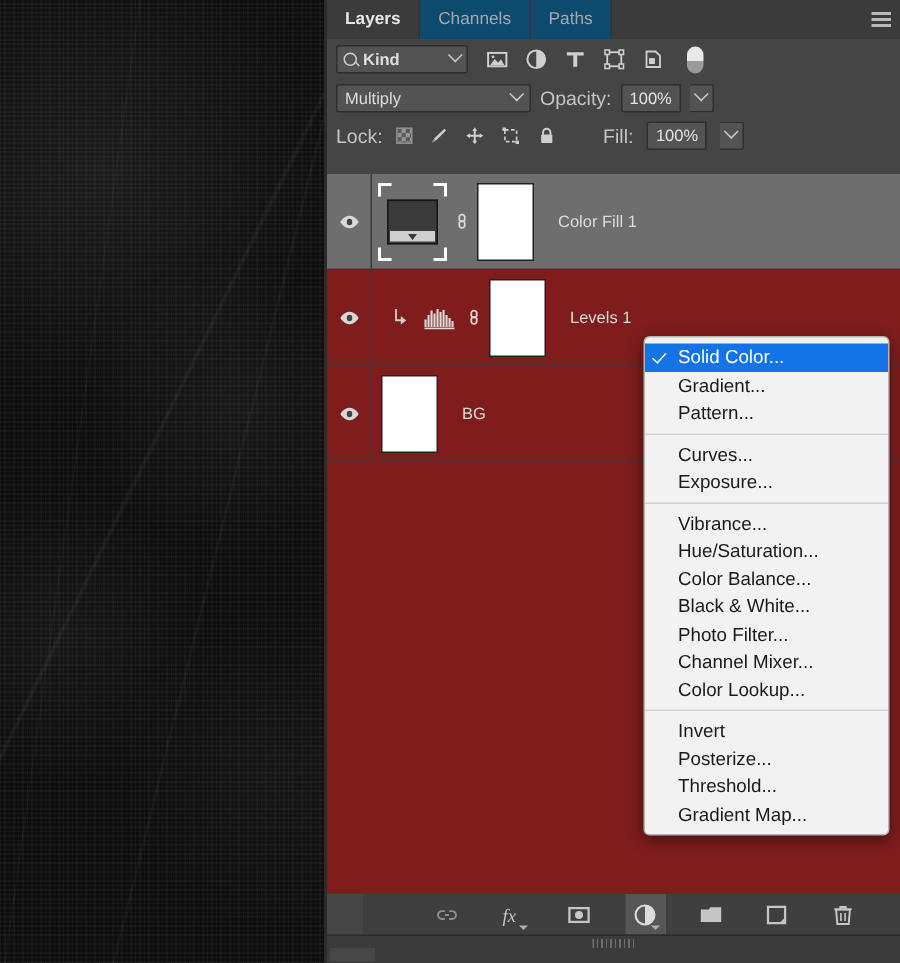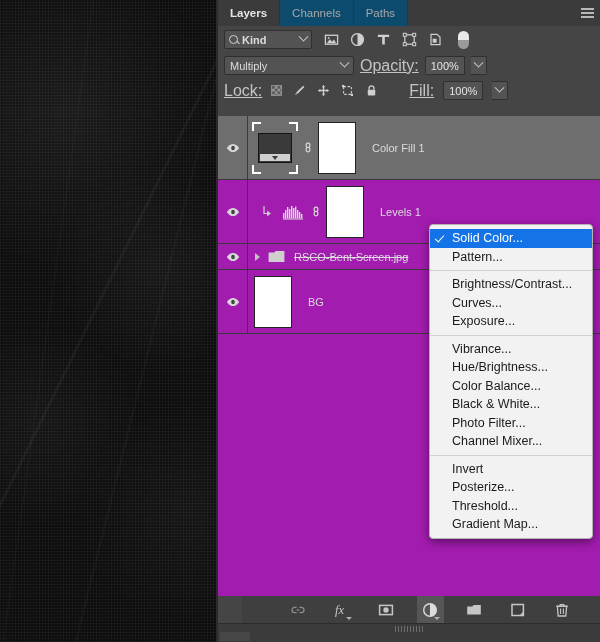--- a/index.html
+++ b/index.html
@@ -107,21 +107,21 @@
   .blend-row {
     height: 25px; display: flex; align-items: center; padding: 0 6px; gap: 6px;
     background: #454545;
   }
   .blend-select {
     width: 130px; height: 19px; background: #535353; border: 1px solid #2f2f2f;
     border-radius: 2px; display: flex; align-items: center; padding: 0 5px;
     font-size: 11px; color: #dcdcdc; gap: 24px;
   }
   .blend-select span:first-child { flex: 1; }
-  .lbl { font-size: 16px; color: #c4c4c4; text-decoration: underline; }
+  .lbl { font-size: 13px; color: #c4c4c4; }
   .numbox {
     height: 19px; background: #535353; border: 1px solid #2f2f2f; border-radius: 2px 0 0 2px;
     display: flex; align-items: center; justify-content: center;
     min-width: 36px; padding: 0 5px; font-size: 11px; color: #e3e3e3;
   }
   .numstep {
     height: 19px; width: 16px; background: #535353;
     border: 1px solid #2f2f2f; border-left: none; border-radius: 0 2px 2px 0;
     display: flex; align-items: center; justify-content: center;
   }
@@ -140,21 +140,21 @@
       linear-gradient(45deg, #9a9a9a 25%, transparent 25%, transparent 75%, #9a9a9a 75%);
     background-size: 5.5px 5.5px;
     background-position: 0 0, 2.75px 2.75px;
     background-color: #5a5a5a;
     border: 1px solid #8d8d8d;
   }
 
   
   .layers-list {
     position: absolute; left: 0; top: 116px; right: 0; bottom: 46px;
-    background: #a21caf; overflow: hidden;
+    background: #7f1d1d; overflow: hidden;
   }
   .layer-row {
     position: relative; display: flex; align-items: center; height: 64px;
     border-bottom: 1px solid #3a3a3a;
   }
   .layer-row.group-row { height: 26px; }
   .layer-row.selected { background: #6e6e6e; }
   .eye-cell {
     width: 30px; height: 100%; display: flex; align-items: center; justify-content: center;
     border-right: 1px solid #3a3a3a; flex: none;
@@ -410,33 +410,20 @@
           <rect x="1" y="14.4" width="20" height="1.1" fill="#dcdcdc"></rect>
         </svg>
         <svg class="link-ico" viewBox="0 0 10 15">
           <path d="M3.2 4.2 a2 2 0 0 1 3.6 0 v2.4 a2 2 0 0 1-3.6 0 z" fill="none" stroke="#d8d8d8" stroke-width="1.2"></path>
           <path d="M3.2 8.4 a2 2 0 0 1 3.6 0 v2.4 a2 2 0 0 1-3.6 0 z" fill="none" stroke="#d8d8d8" stroke-width="1.2"></path>
         </svg>
         <div class="mask-thumb"></div>
         <span class="layer-name">Levels 1</span>
       </div>
 
-      <div class="layer-row group-row">
-        <div class="eye-cell">
-          <svg class="eye" viewBox="0 0 16 11">
-            <path d="M8 0.8 C3.6 0.8 1 5.5 1 5.5 S3.6 10.2 8 10.2 S15 5.5 15 5.5 S12.4 0.8 8 0.8 Z" fill="#d8d8d8"></path>
-            <ellipse cx="8" cy="5.5" rx="2.1" ry="2.5" fill="#454545"></ellipse>
-          </svg>
-        </div>
-        <span class="disc-tri"></span>
-        <svg class="folder-ico" viewBox="0 0 17 13">
-          <path d="M0.6 2.4 H6.4 L7.6 0.9 H16.4 V12 H0.6 Z" fill="#cfcfcf"></path>
-        </svg>
-        <span class="layer-name struck">RSCO-Bent-Screen.jpg</span>
-      </div>
 
       <div class="layer-row">
         <div class="eye-cell">
           <svg class="eye" viewBox="0 0 16 11">
             <path d="M8 0.8 C3.6 0.8 1 5.5 1 5.5 S3.6 10.2 8 10.2 S15 5.5 15 5.5 S12.4 0.8 8 0.8 Z" fill="#d8d8d8"></path>
             <ellipse cx="8" cy="5.5" rx="2.1" ry="2.5" fill="#454545"></ellipse>
           </svg>
         </div>
         <div class="thumb-wrap">
           <div class="mask-thumb" style="margin-left:2px"></div>
@@ -500,53 +487,56 @@
     </div>
   </div>
 
   <div class="ctx-menu">
 
     <div class="ctx-item sel">
       <span class="check"></span>
       <span>Solid Color...</span>
     </div>
     <div class="ctx-item">
+      <span>Gradient...</span>
+    </div>
+    <div class="ctx-item">
       <span>Pattern...</span>
     </div>
     <div class="ctx-sep"></div>
 
     <div class="ctx-item">
-      <span>Brightness/Contrast...</span>
-    </div>
-    <div class="ctx-item">
       <span>Curves...</span>
     </div>
     <div class="ctx-item">
       <span>Exposure...</span>
     </div>
     <div class="ctx-sep"></div>
 
     <div class="ctx-item">
       <span>Vibrance...</span>
     </div>
     <div class="ctx-item">
-      <span>Hue/Brightness...</span>
+      <span>Hue/Saturation...</span>
     </div>
     <div class="ctx-item">
       <span>Color Balance...</span>
     </div>
     <div class="ctx-item">
       <span>Black &amp; White...</span>
     </div>
     <div class="ctx-item">
       <span>Photo Filter...</span>
     </div>
     <div class="ctx-item">
       <span>Channel Mixer...</span>
     </div>
+    <div class="ctx-item">
+      <span>Color Lookup...</span>
+    </div>
     <div class="ctx-sep"></div>
 
     <div class="ctx-item">
       <span>Invert</span>
     </div>
     <div class="ctx-item">
       <span>Posterize...</span>
     </div>
     <div class="ctx-item">
       <span>Threshold...</span>

